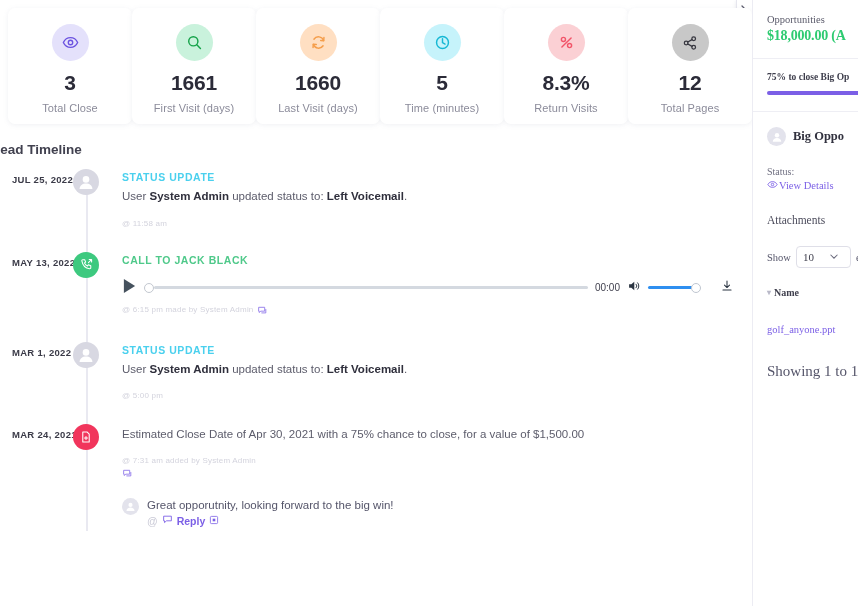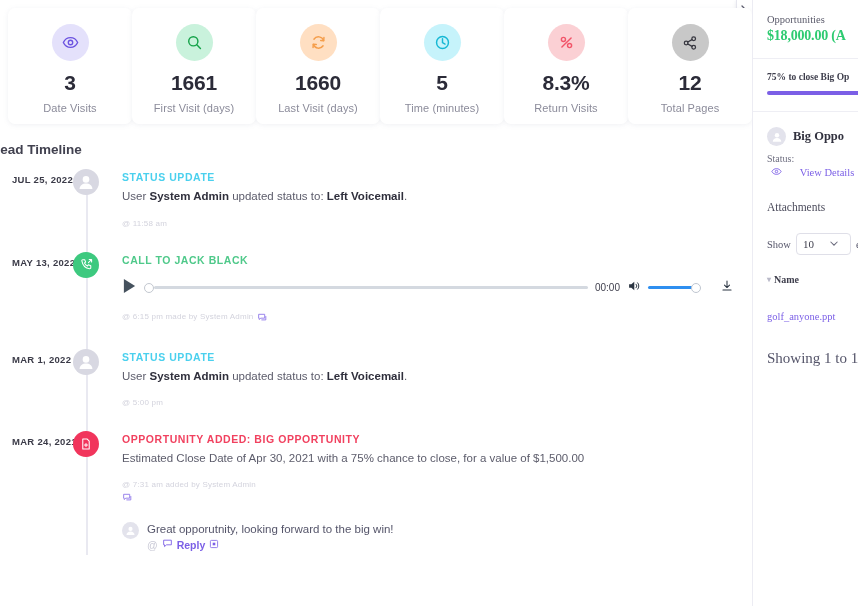--- a/index.html
+++ b/index.html
@@ -225,30 +225,30 @@
     white-space: nowrap; letter-spacing: -0.2px;
   }
   .rp-divider { height:1px; background:#eeeef4; margin:14px 0 13px -14px; }
   .rp-progress-label {
     font-size: 9.5px; font-weight: bold; color: #3e3e4c;
     white-space: nowrap; margin-bottom: 9px;
   }
   .rp-progress-bar {
     height: 4px; background: #7b5fe6; border-radius: 2px; width: 100px;
   }
-  .rp-opp-row { display:flex; align-items:center; gap:7px; margin-bottom: 7px; }
+  .rp-opp-row { display:flex; align-items:center; gap:7px; margin-bottom: 20px; }
   .rp-opp-avatar {
     width: 19px; height: 19px; border-radius:50%; background:#e3e3ec;
     display:flex;align-items:center;justify-content:center; flex:none;
   }
   .rp-opp-name { font-size: 12.5px; font-weight:bold; color:#32323f; white-space:nowrap; }
   .rp-status { font-size: 10px; color: #6f6f80; margin-bottom: 2px; }
   .rp-link {
-    font-size: 10.5px; color: #7b5fe6; display:flex; align-items:center; gap:18px;
-    white-space:nowrap; cursor:pointer;justify-content:center;
+    font-size: 10.5px; color: #7b5fe6; display:flex; align-items:center; gap:1px;
+    white-space:nowrap; cursor:pointer;
   }
   .rp-section-title {
     font-size: 11.5px; color: #4d4d5d; font-weight: normal;
     margin: 22px 0 20px 0; white-space: nowrap;
   }
   .rp-show-row {
     display:flex; align-items:center; gap:5px;
     font-size: 10.5px; color:#55556a; white-space:nowrap; margin-bottom:19px;
   }
   .rp-select {
@@ -285,21 +285,21 @@
     <div class="stats">
 
       <div class="stat-card">
         <div class="icon-circle" style="background:#e4e1fb">
           <svg width="17" height="17" viewBox="0 0 20 20">
             <path d="M1.6 10C3.4 6.2 6.5 4.3 10 4.3s6.6 1.9 8.4 5.7c-1.8 3.8-4.9 5.7-8.4 5.7S3.4 13.8 1.6 10z" fill="none" stroke="#6c53e0" stroke-width="1.6"></path>
             <circle cx="10" cy="10" r="2.6" fill="none" stroke="#6c53e0" stroke-width="1.6"></circle>
           </svg>
         </div>
         <div class="stat-value">3</div>
-        <div class="stat-label">Date Visits</div>
+        <div class="stat-label">Total Close</div>
       </div>
 
       <div class="stat-card">
         <div class="icon-circle" style="background:#c9f2dc">
           <svg width="17" height="17" viewBox="0 0 20 20">
             <circle cx="8.6" cy="8.6" r="5.4" fill="none" stroke="#16a34a" stroke-width="1.7"></circle>
             <path d="M12.7 12.7 L17 17" stroke="#16a34a" stroke-width="1.7" stroke-linecap="round"></path>
           </svg>
         </div>
         <div class="stat-value">1661</div>
@@ -412,21 +412,21 @@
               <span class="ap-vol-knob"></span>
             </span>
             <span style="margin-left:12px;">
               <svg width="14" height="14" viewBox="0 0 20 20">
                 <path d="M10 3v9 M6.4 8.6 L10 12.2 L13.6 8.6" fill="none" stroke="#2b3542" stroke-width="1.5" stroke-linecap="round" stroke-linejoin="round"></path>
                 <path d="M4.2 15.6h11.6" stroke="#2b3542" stroke-width="1.5" stroke-linecap="round"></path>
               </svg>
             </span>
           </div>
 
-          <div class="tl-meta" style="margin-top:11px;">
+          <div class="tl-meta" style="margin-top:4px;">
             <span>@ 6:15 pm made by System Admin</span>
             <span class="bubble">
               <svg width="11" height="11" viewBox="0 0 20 20">
                 <path d="M3 4.2h11v7H7l-3 2.4v-2.4H3z" fill="none" stroke="#7b5fe6" stroke-width="1.6" stroke-linejoin="round"></path>
                 <path d="M8 14.4h8v-7" fill="none" stroke="#7b5fe6" stroke-width="1.6" stroke-linejoin="round"></path>
               </svg>
             </span>
           </div>
         </div>
       </div>
@@ -450,21 +450,20 @@
 
       <div class="tl-row" style="margin-bottom:22px;">
         <div class="tl-date">MAR 24, 2021</div>
         <div class="tl-dot" style="background:#f1355c">
           <svg width="14" height="14" viewBox="0 0 20 20">
             <path d="M5.4 2.8h6l3.2 3.2v11.2H5.4z" fill="none" stroke="#ffffff" stroke-width="1.5" stroke-linejoin="round"></path>
             <path d="M10 9.2v4.4 M7.8 11.4h4.4" stroke="#ffffff" stroke-width="1.5" stroke-linecap="round"></path>
           </svg>
         </div>
         <div class="tl-body">
-          <div class="tl-head" style="color:#f1415f">OPPORTUNITY ADDED: BIG OPPORTUNITY</div>
           <div class="tl-text">Estimated Close Date of Apr 30, 2021 with a 75% chance to close, for a value of $1,500.00</div>
           <div class="tl-meta" style="margin-top:13px;margin-bottom:16px;flex-direction:column;">
             <span>@ 7:31 am added by System Admin</span>
             <span class="bubble">
               <svg width="11" height="11" viewBox="0 0 20 20">
                 <path d="M3 4.2h11v7H7l-3 2.4v-2.4H3z" fill="none" stroke="#7b5fe6" stroke-width="1.6" stroke-linejoin="round"></path>
                 <path d="M8 14.4h8v-7" fill="none" stroke="#7b5fe6" stroke-width="1.6" stroke-linejoin="round"></path>
               </svg>
             </span>
           </div>

